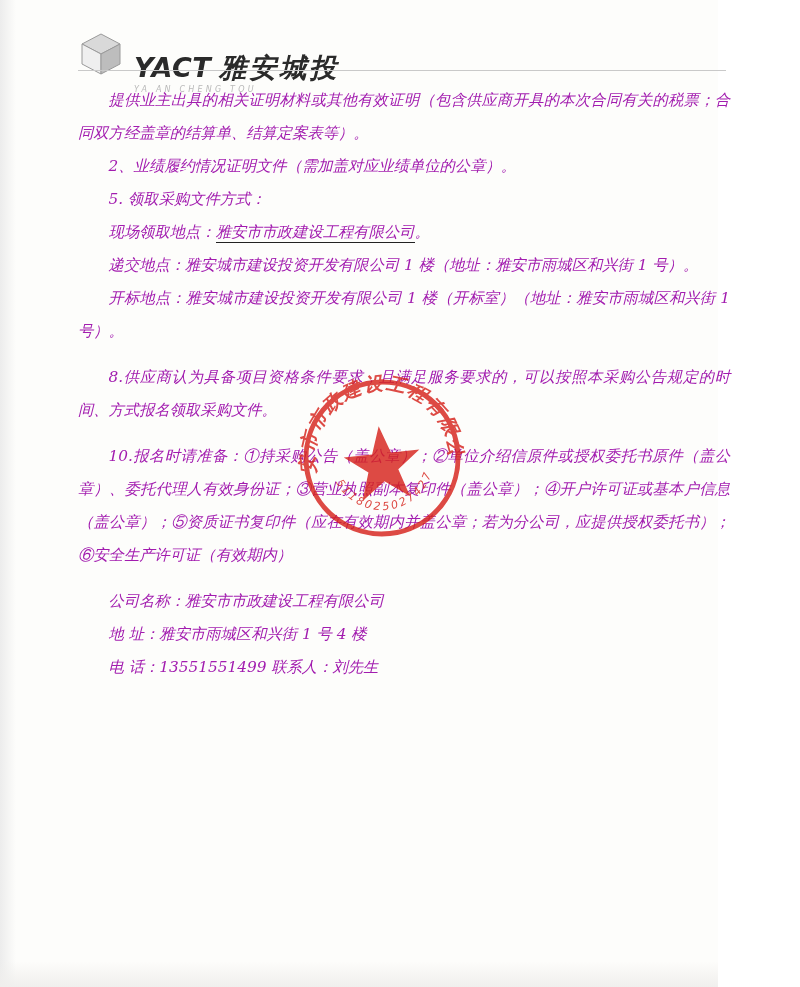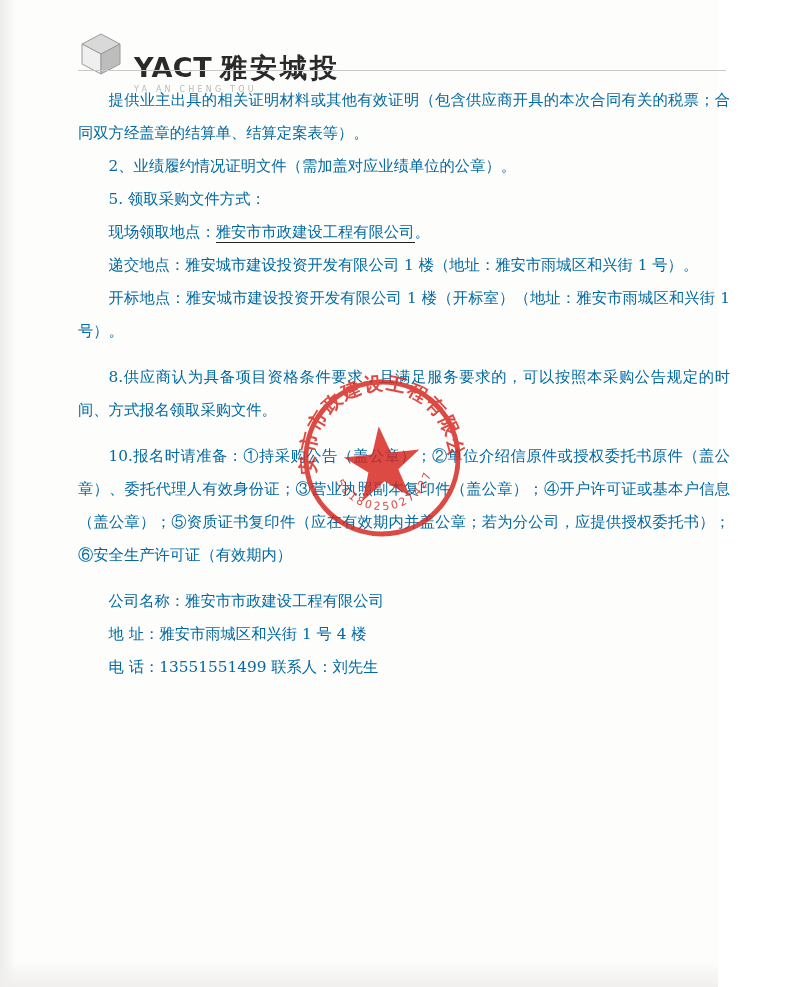--- a/index.html
+++ b/index.html
@@ -13,20 +13,21 @@
     font-family: "DejaVu Serif", "Liberation Serif", serif;
     color: #111;
     position: relative;
     overflow: hidden;
   }
   .page {
     position: relative;
     width: 718px;
     height: 987px;
     background: #fdfdfb;
+    font-style: italic;
   }
 
   
   .letterhead {
     position: absolute;
     top: 14px;
     left: 78px;
     display: flex;
     align-items: center;
     gap: 10px;
@@ -81,21 +82,21 @@
   }
 
   
   .body {
     position: absolute;
     left: 78px;
     top: 84px;
     width: 652px;
     font-size: 15.3px;
     line-height: 33px;
-    color: #0369a1;
+    color: #a21caf;
     text-align: justify;
   }
   .p {
     margin: 0 0 0 0;
     text-align: justify;
     text-justify: inter-ideograph;
   }
   .indent2 { text-indent: 2em; }
   .gap-sm { margin-top: 13px; }
   .gap-md { margin-top: 26px; }

